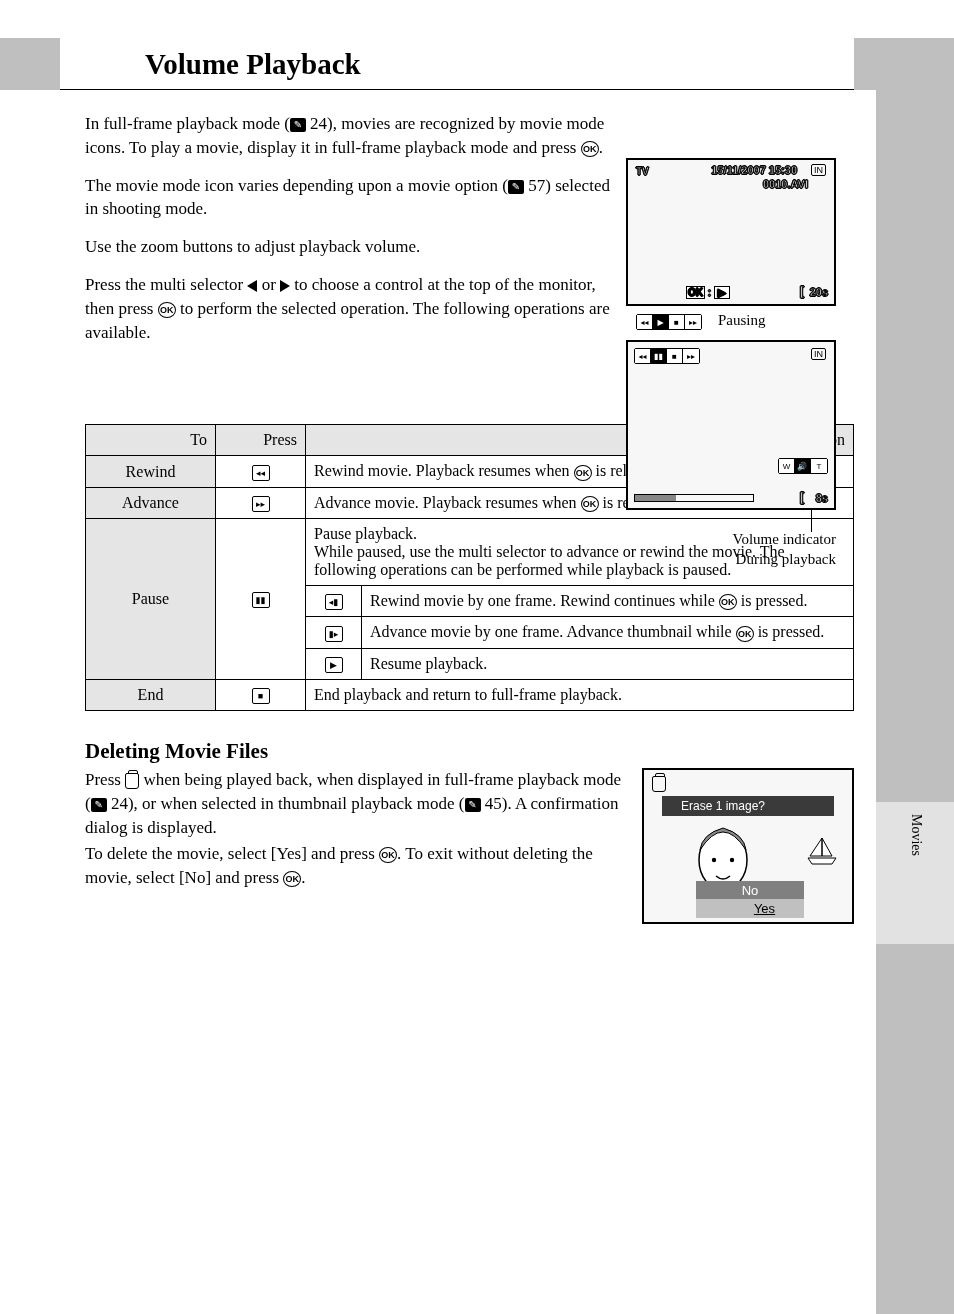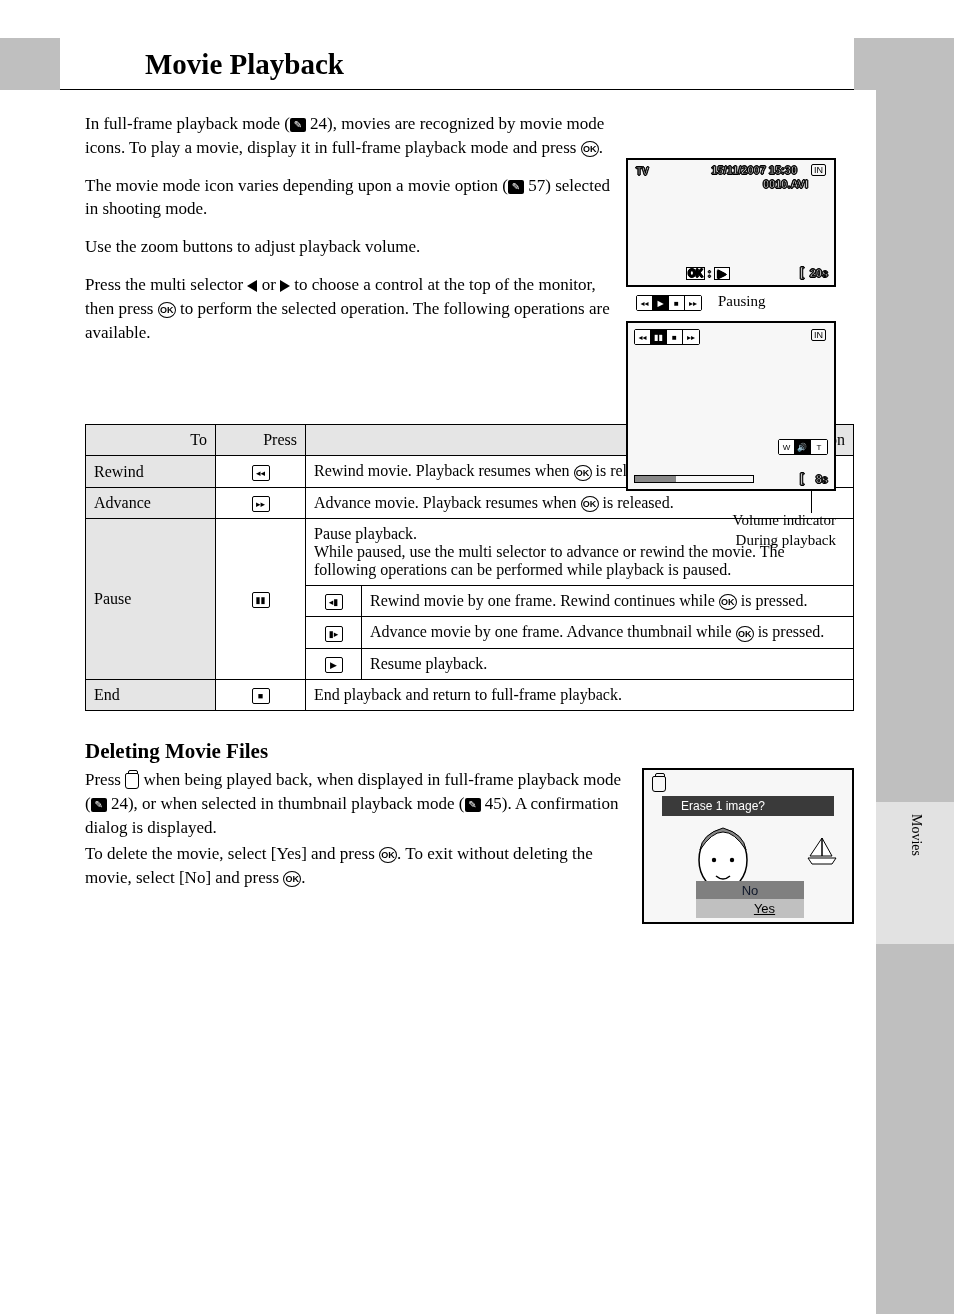--- a/index.html
+++ b/index.html
@@ -14,61 +14,61 @@
   .para { margin-bottom: 14px; line-height: 1.4; font-size: 17px; }
   .icon-box { display: inline-block; width: 16px; height: 14px; background: #000; color: #fff; font-size: 10px; text-align: center; line-height: 14px; border-radius: 2px; vertical-align: middle; font-family: sans-serif; }
   .icon-ok { display: inline-block; width: 18px; height: 16px; border: 1.5px solid #000; border-radius: 50%; font-size: 9px; font-weight: bold; text-align: center; line-height: 14px; vertical-align: middle; font-family: sans-serif; }
   .tri-l { display: inline-block; width: 0; height: 0; border-top: 6px solid transparent; border-bottom: 6px solid transparent; border-right: 10px solid #000; vertical-align: middle; }
   .tri-r { display: inline-block; width: 0; height: 0; border-top: 6px solid transparent; border-bottom: 6px solid transparent; border-left: 10px solid #000; vertical-align: middle; }
   .trash-icon { display: inline-block; width: 14px; height: 16px; border: 1.5px solid #000; border-radius: 2px 2px 3px 3px; position: relative; vertical-align: middle; }
   .trash-icon::before { content: ""; position: absolute; top: -4px; left: 2px; width: 8px; height: 2px; border: 1px solid #000; border-radius: 2px 2px 0 0; }
 
   .right-figs { position: absolute; right: 100px; top: 120px; width: 228px; }
   .lcd { border: 2px solid #000; width: 210px; background: #f7f7f7; margin-bottom: 6px; }
-  .lcd-top { height: 129px; position: relative; font-family: sans-serif; font-size: 10px; }
+  .lcd-top { height: 148px; position: relative; font-family: sans-serif; font-size: 10px; }
   .lcd-bot { height: 170px; position: relative; font-family: sans-serif; font-size: 10px; }
   .outline-text { font-weight: bold; color: #fff; -webkit-text-stroke: 0.8px #000; text-shadow: 1px 0 #000, -1px 0 #000, 0 1px #000, 0 -1px #000; }
   .ctrl-strip { display: inline-flex; border: 1.5px solid #000; border-radius: 2px; }
   .ctrl-btn { width: 16px; height: 14px; border-right: 1px solid #000; display: flex; align-items: center; justify-content: center; font-size: 8px; background: #fff; }
   .ctrl-btn:last-child { border-right: none; }
   .ctrl-btn.sel { background: #000; color: #fff; }
   .caption { font-size: 15px; line-height: 1.3; text-align: right; padding-right: 18px; }
   .paus-label { position: absolute; left: 92px; top: 0px; font-size: 15px; }
 
   table.ops { width: 100%; border-collapse: collapse; margin-top: 18px; font-size: 16px; }
   table.ops th, table.ops td { border: 1px solid #000; padding: 6px 8px; vertical-align: middle; }
   table.ops th { background: #e5e5e5; font-weight: normal; text-align: right; }
-  table.ops td.shade { background: #e5e5e5; }
+  table.ops td.shade { background: #e5e5e5; text-align: center; }
   table.ops td.c { text-align: center; }
   .btn-icon { display: inline-block; width: 18px; height: 16px; border: 1.5px solid #000; border-radius: 2px; position: relative; vertical-align: middle; }
   .btn-icon .sym { position: absolute; inset: 0; display: flex; align-items: center; justify-content: center; font-size: 9px; }
 
   .subhead { font-weight: bold; font-size: 21px; margin-top: 28px; margin-bottom: 4px; }
   .delete-fig { position: absolute; right: 0; top: 0; width: 212px; height: 156px; border: 2px solid #000; background: #f7f7f7; font-family: sans-serif; }
   .delete-wrap { position: relative; }
   .del-txt { width: 540px; }
   .erase-bar { position: absolute; top: 26px; left: 18px; right: 18px; background: #3a3a3a; color: #fff; font-size: 12px; padding: 3px 19px; }
   .opt-bar { position: absolute; left: 52px; width: 108px; text-align: center; font-size: 13px; padding: 2px 0; }
-  .opt-no { bottom: 22px; background: #808080; color: #0f172a; text-align: center; }
+  .opt-no { bottom: 22px; background: #808080; color: #ffffff; text-align: center; }
   .opt-yes { bottom: 4px; background: #c0c0c0; color: #000; text-decoration: underline; padding-left: 29px; }
 
   .side-tab { position: absolute; right: 0px; top: 764px; width: 78px; height: 142px; background: #e2e2e2; }
   .side-tab-label { position: absolute; right: 30px; top: 776px; font-size: 14px; writing-mode: vertical-rl; }
   .page-num { position: absolute; right: 100px; bottom: 18px; font-style: italic; font-size: 18px; }
   .face-svg { position: absolute; left: 44px; top: 50px; }
 </style>
 </head>
 <body>
 
 <div class="page">
   <div class="pad-right"></div>
 
   <div class="section-title-wrap">
     <div class="gray-strip"></div>
-    <h1 class="section-title">Movie Playback</h1>
+    <h1 class="section-title">Volume Playback</h1>
   </div>
 
   <div class="content">
     <div class="left-col">
       <p class="para">
         <span>In full-frame playback mode (</span><span class="icon-box">✎</span><span> 24), movies are recognized by movie mode icons. To play a movie, display it in full-frame playback mode and press </span><span class="icon-ok">OK</span><span>.</span>
       </p>
       <p class="para">
         <span>The movie mode icon varies depending upon a movie option (</span><span class="icon-box">✎</span><span> 57) selected in shooting mode.</span>
       </p>

